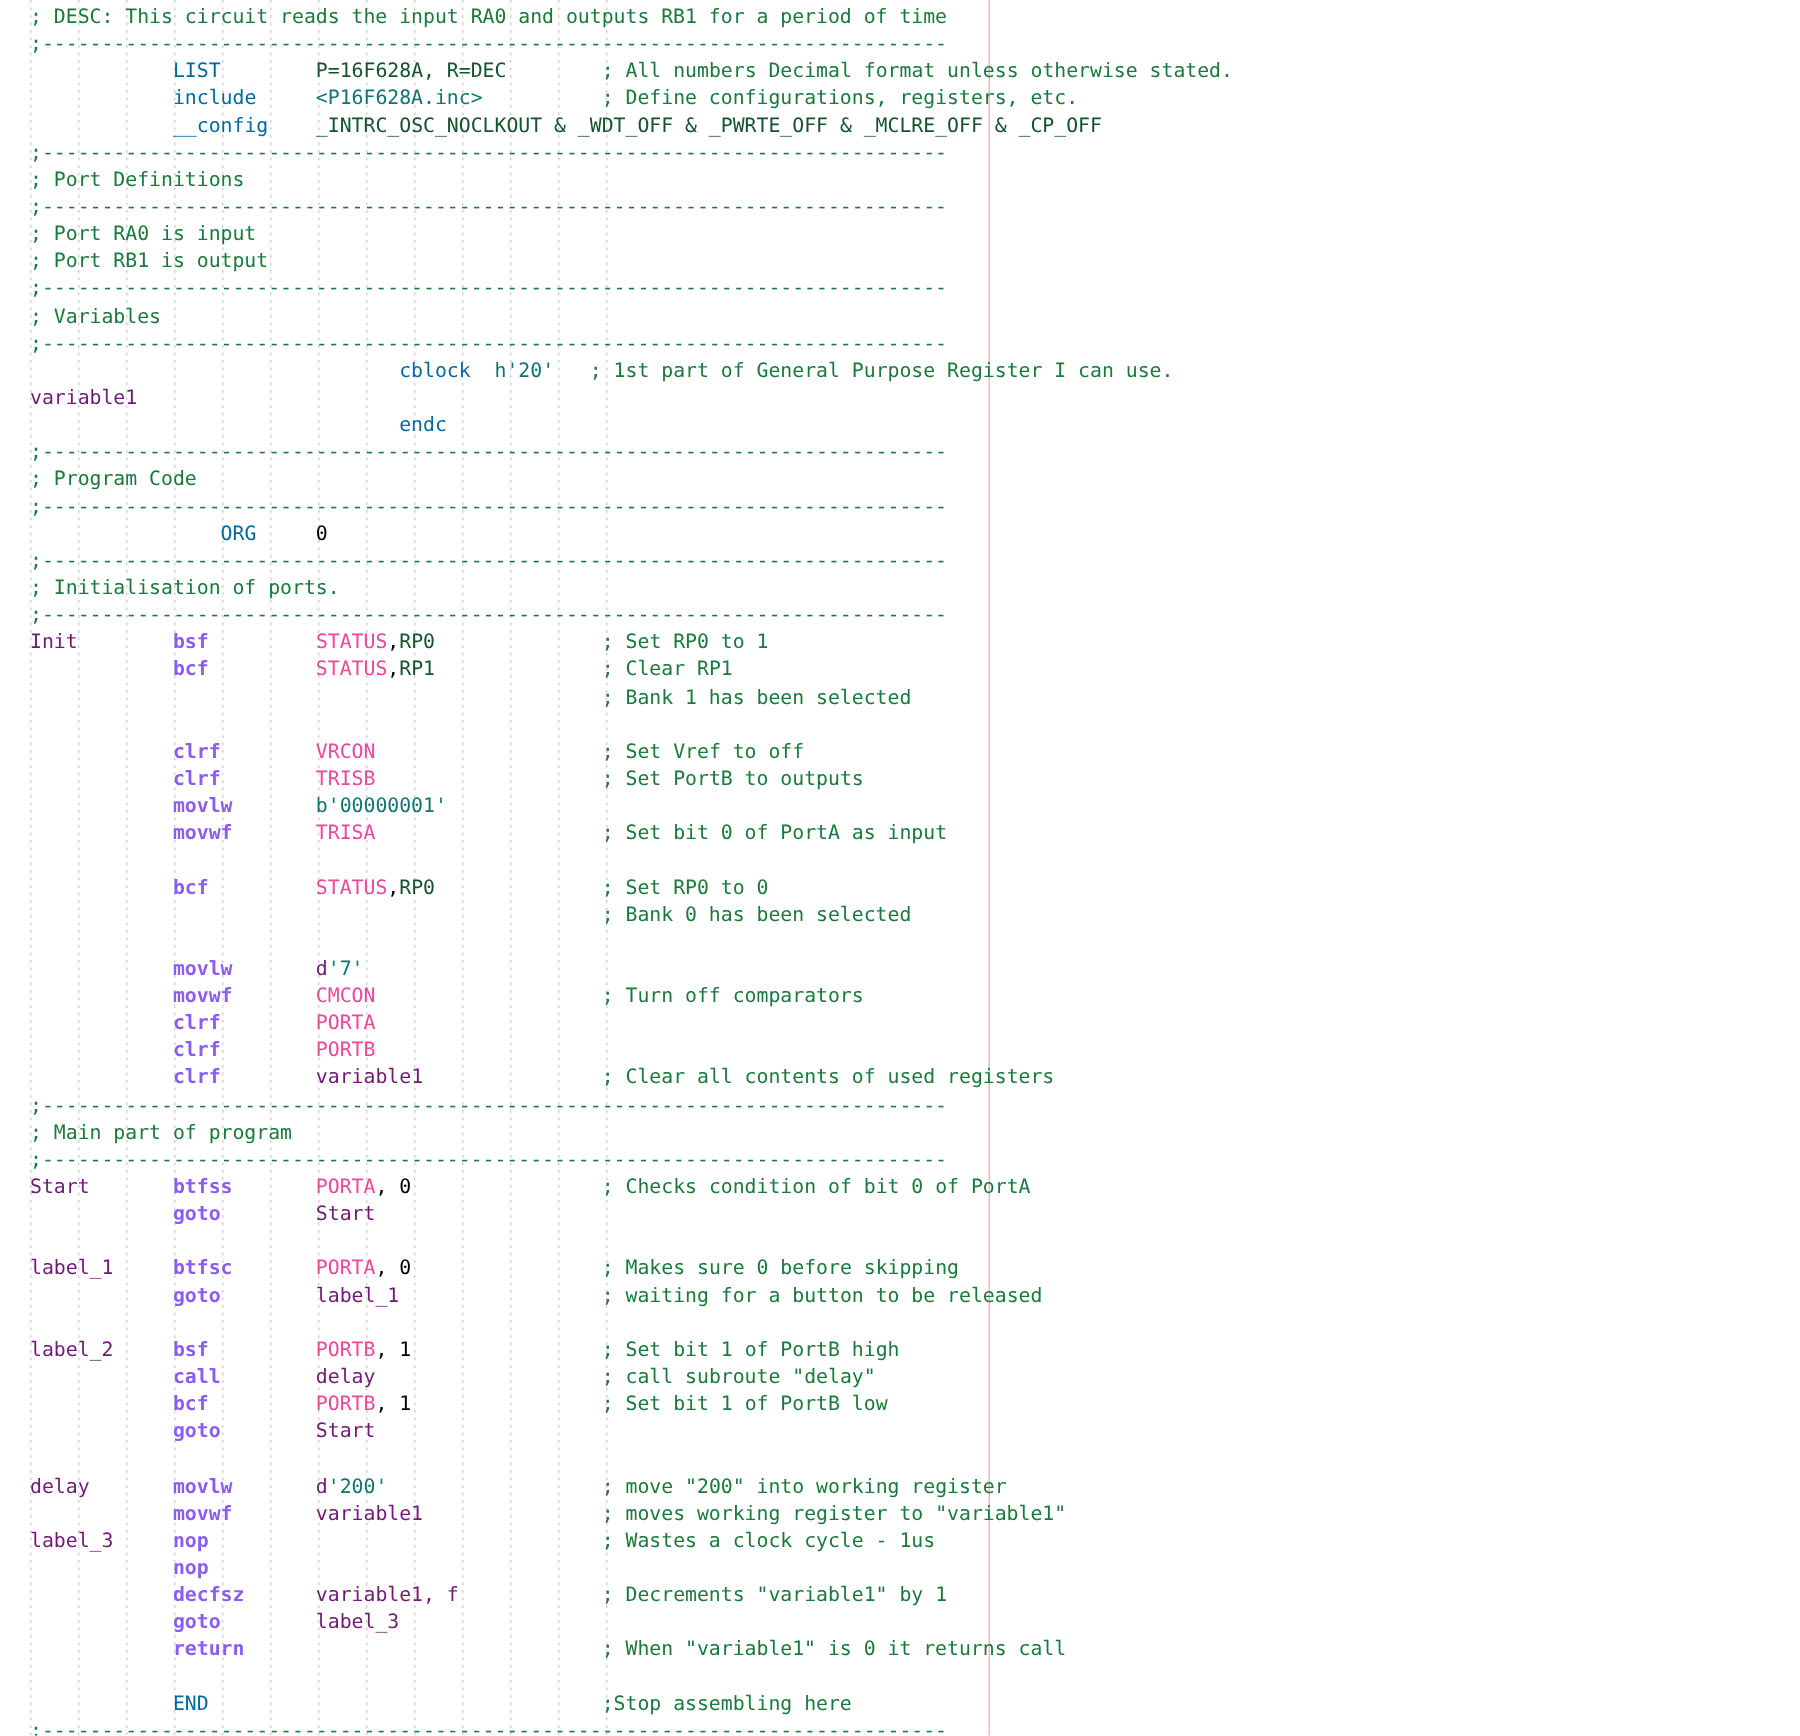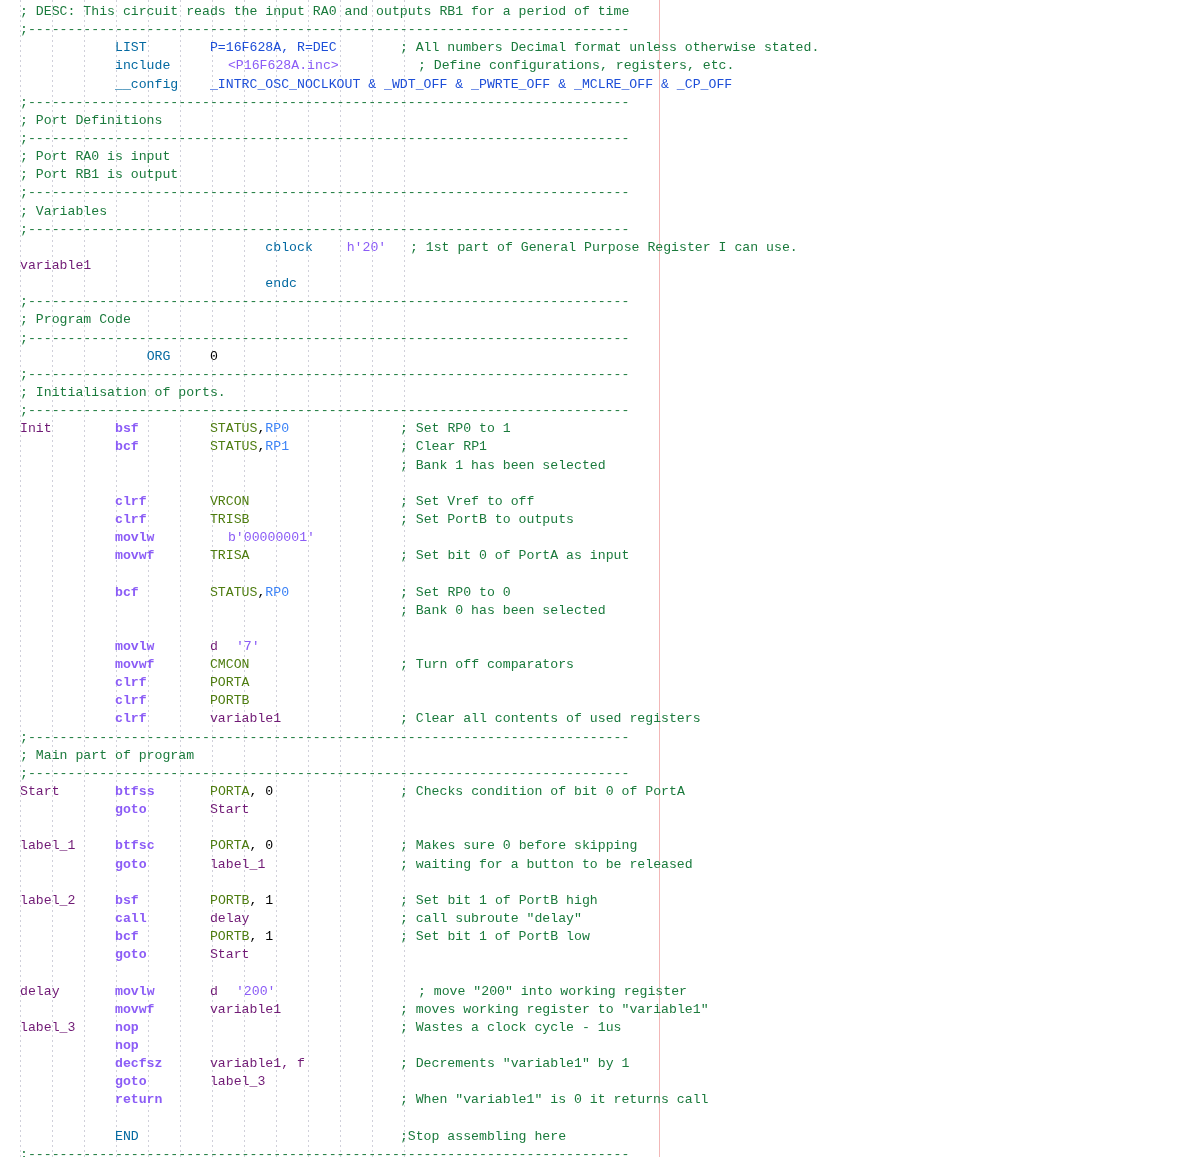--- a/index.html
+++ b/index.html
@@ -14,21 +14,20 @@
     overflow: hidden;
     font-family: "DejaVu Sans Mono", "Liberation Mono", monospace;
   }
 
   
   #editor {
     position: relative;
     width: 1200px;
     height: 1157px;
     background: #ffffff;
-    font-family: Liberation Mono, monospace;
   }
 
   
   .ruler {
     position: absolute;
     top: 0;
     bottom: 0;
     width: 1px;
     background: #f2b7b7;
     z-index: 1;
@@ -71,25 +70,25 @@
     height: 18.15px;
     line-height: 18.15px;
     white-space: pre;
   }
 
   
   .c-comment { color: #1a7a3c; }            
   .c-sep     { color: #1a7a3c; }            
   .c-op      { color: #8b5cf6; font-weight: bold; }  
   .c-dir     { color: #0369a1; }            
-  .c-reg     { color: #4d7c0f; }            
-  .c-bit     { color: #3b82f6; }            
+  .c-reg     { color: #ec4899; }            
+  .c-bit     { color: #14532d; }            
   .c-label   { color: #701a75; }            
-  .c-lit     { color: #8b5cf6; margin-left: 18px; }            
-  .c-val     { color: #1d4ed8; text-align: center; }            
+  .c-lit     { color: #0f766e; }            
+  .c-val     { color: #14532d; text-align: center; }            
   .c-plain   { color: #000000; }            
 </style>
 </head>
 <body>
 
 <div id="editor">
 
   <div class="indent-guides" id="guides">
       <div class="iguide" style="left: 20px;"></div>
       <div class="iguide" style="left: 52px;"></div>

